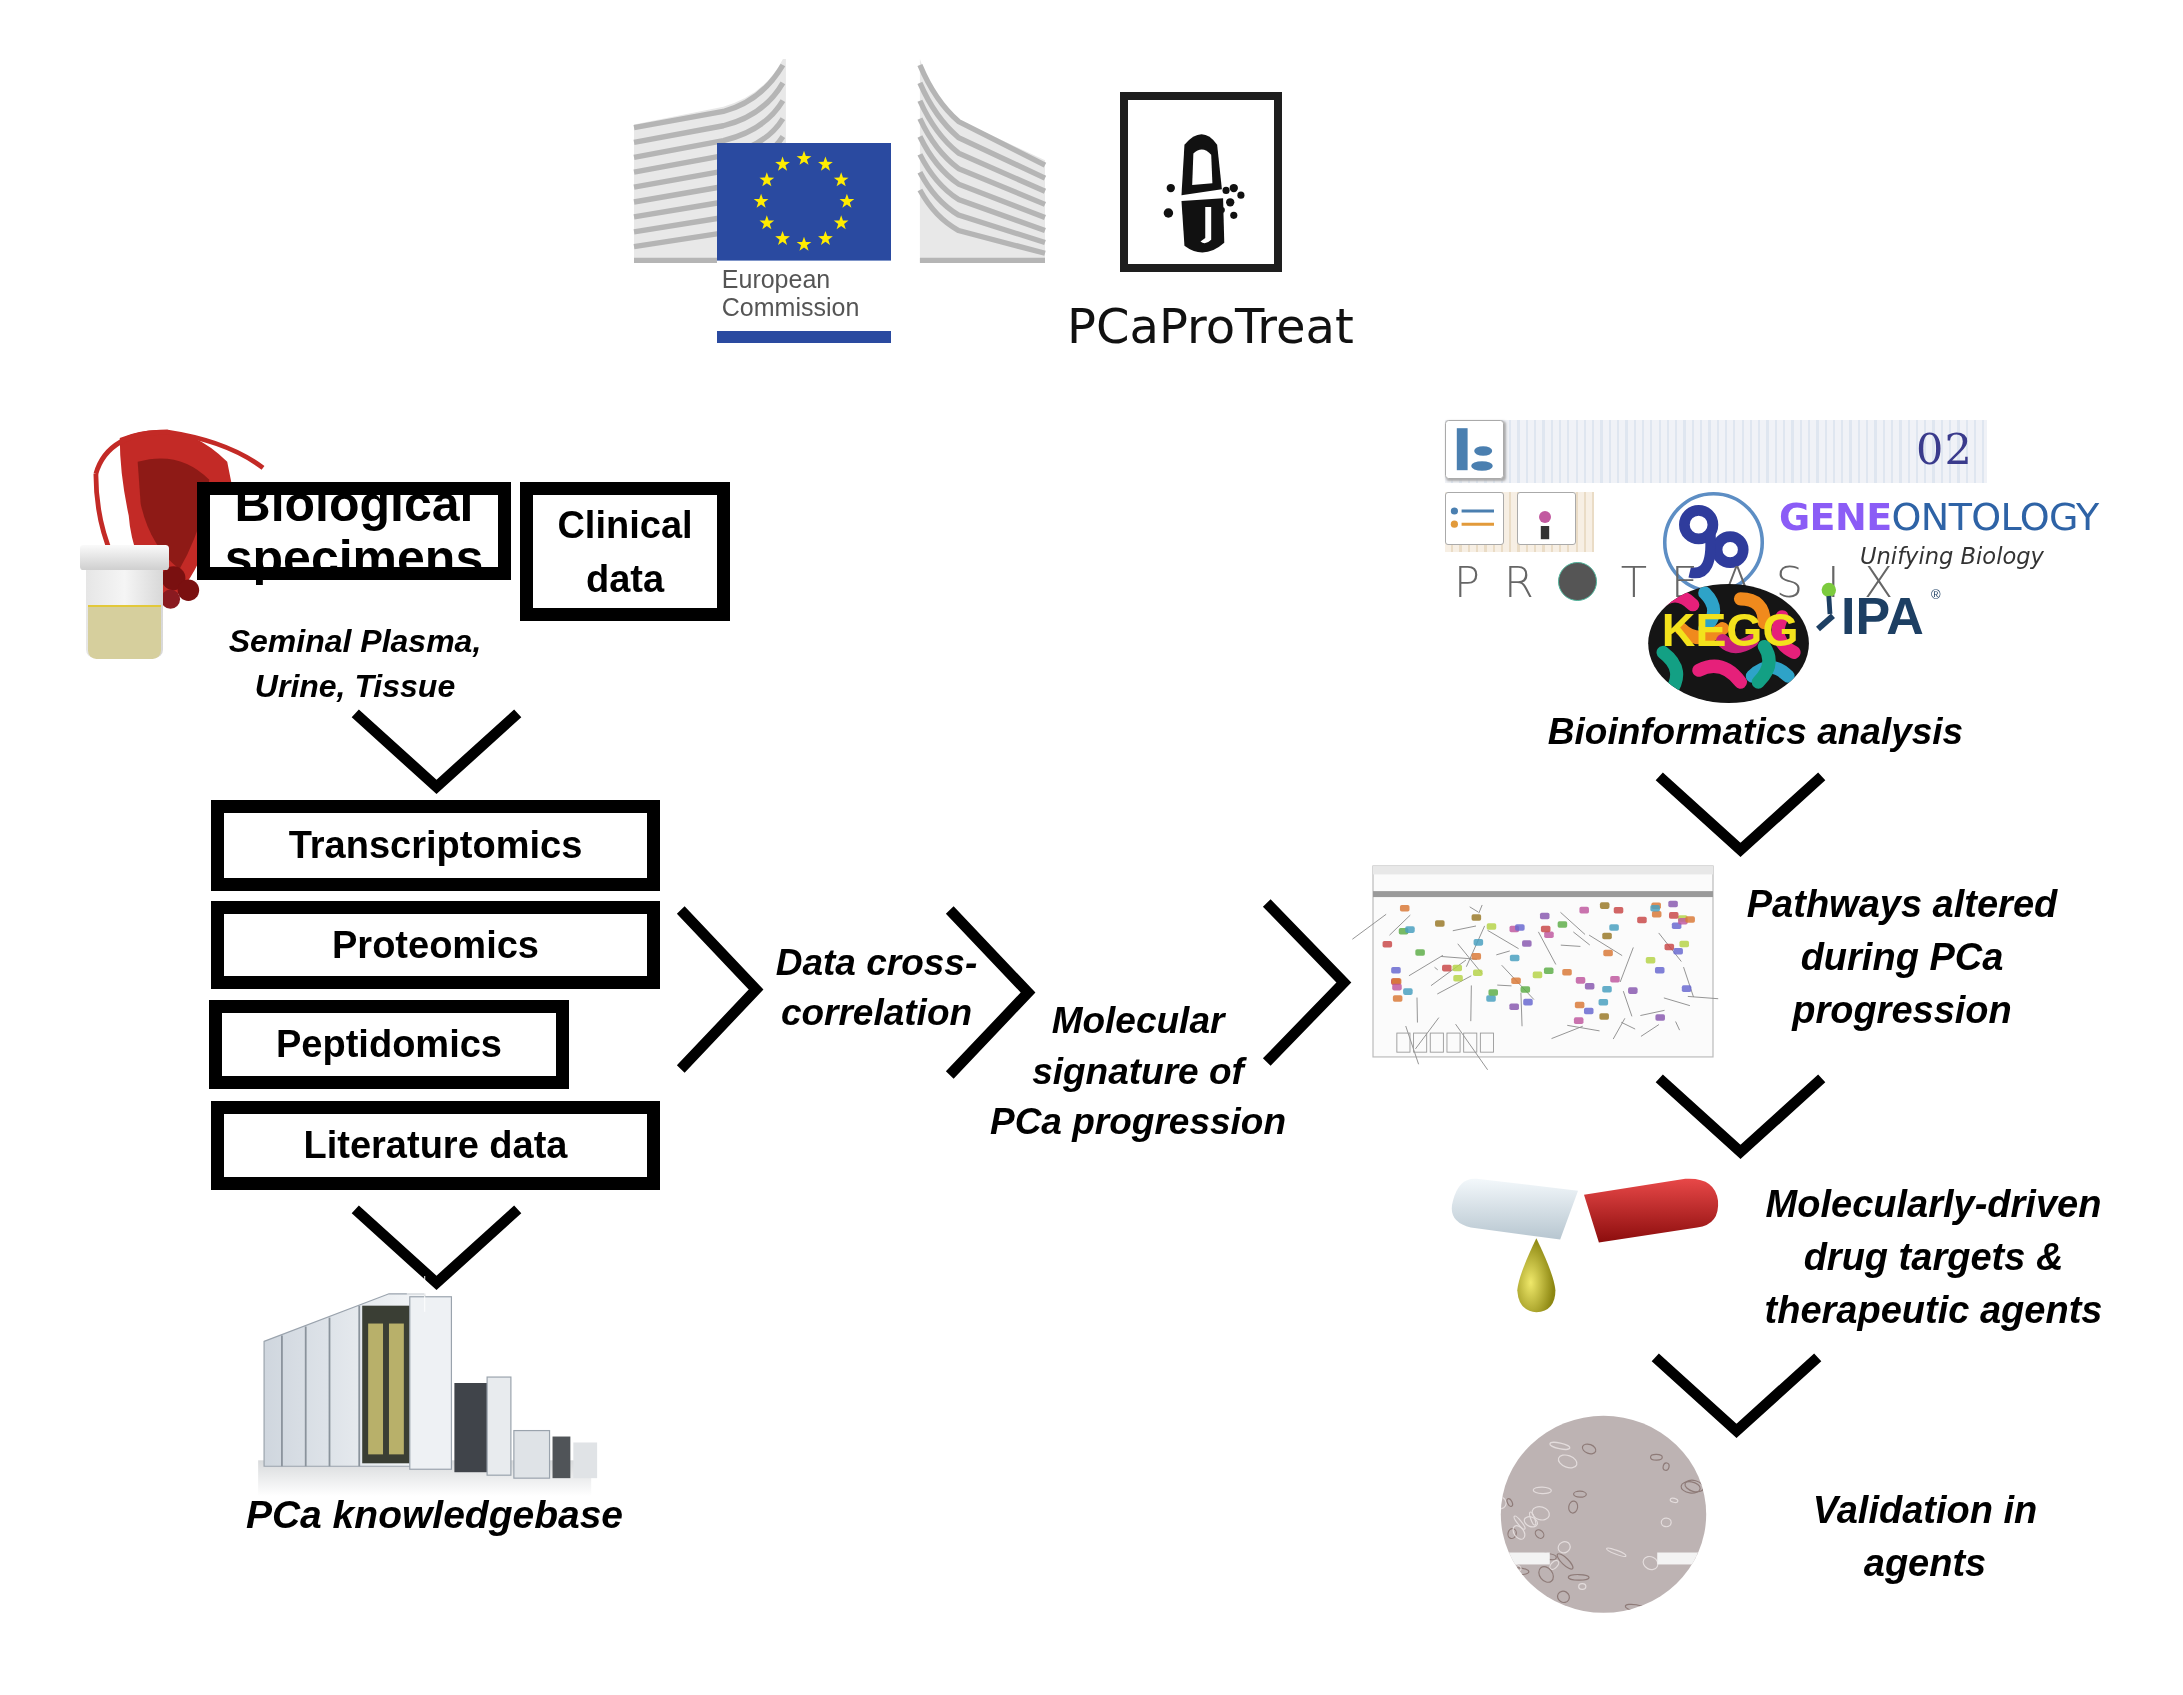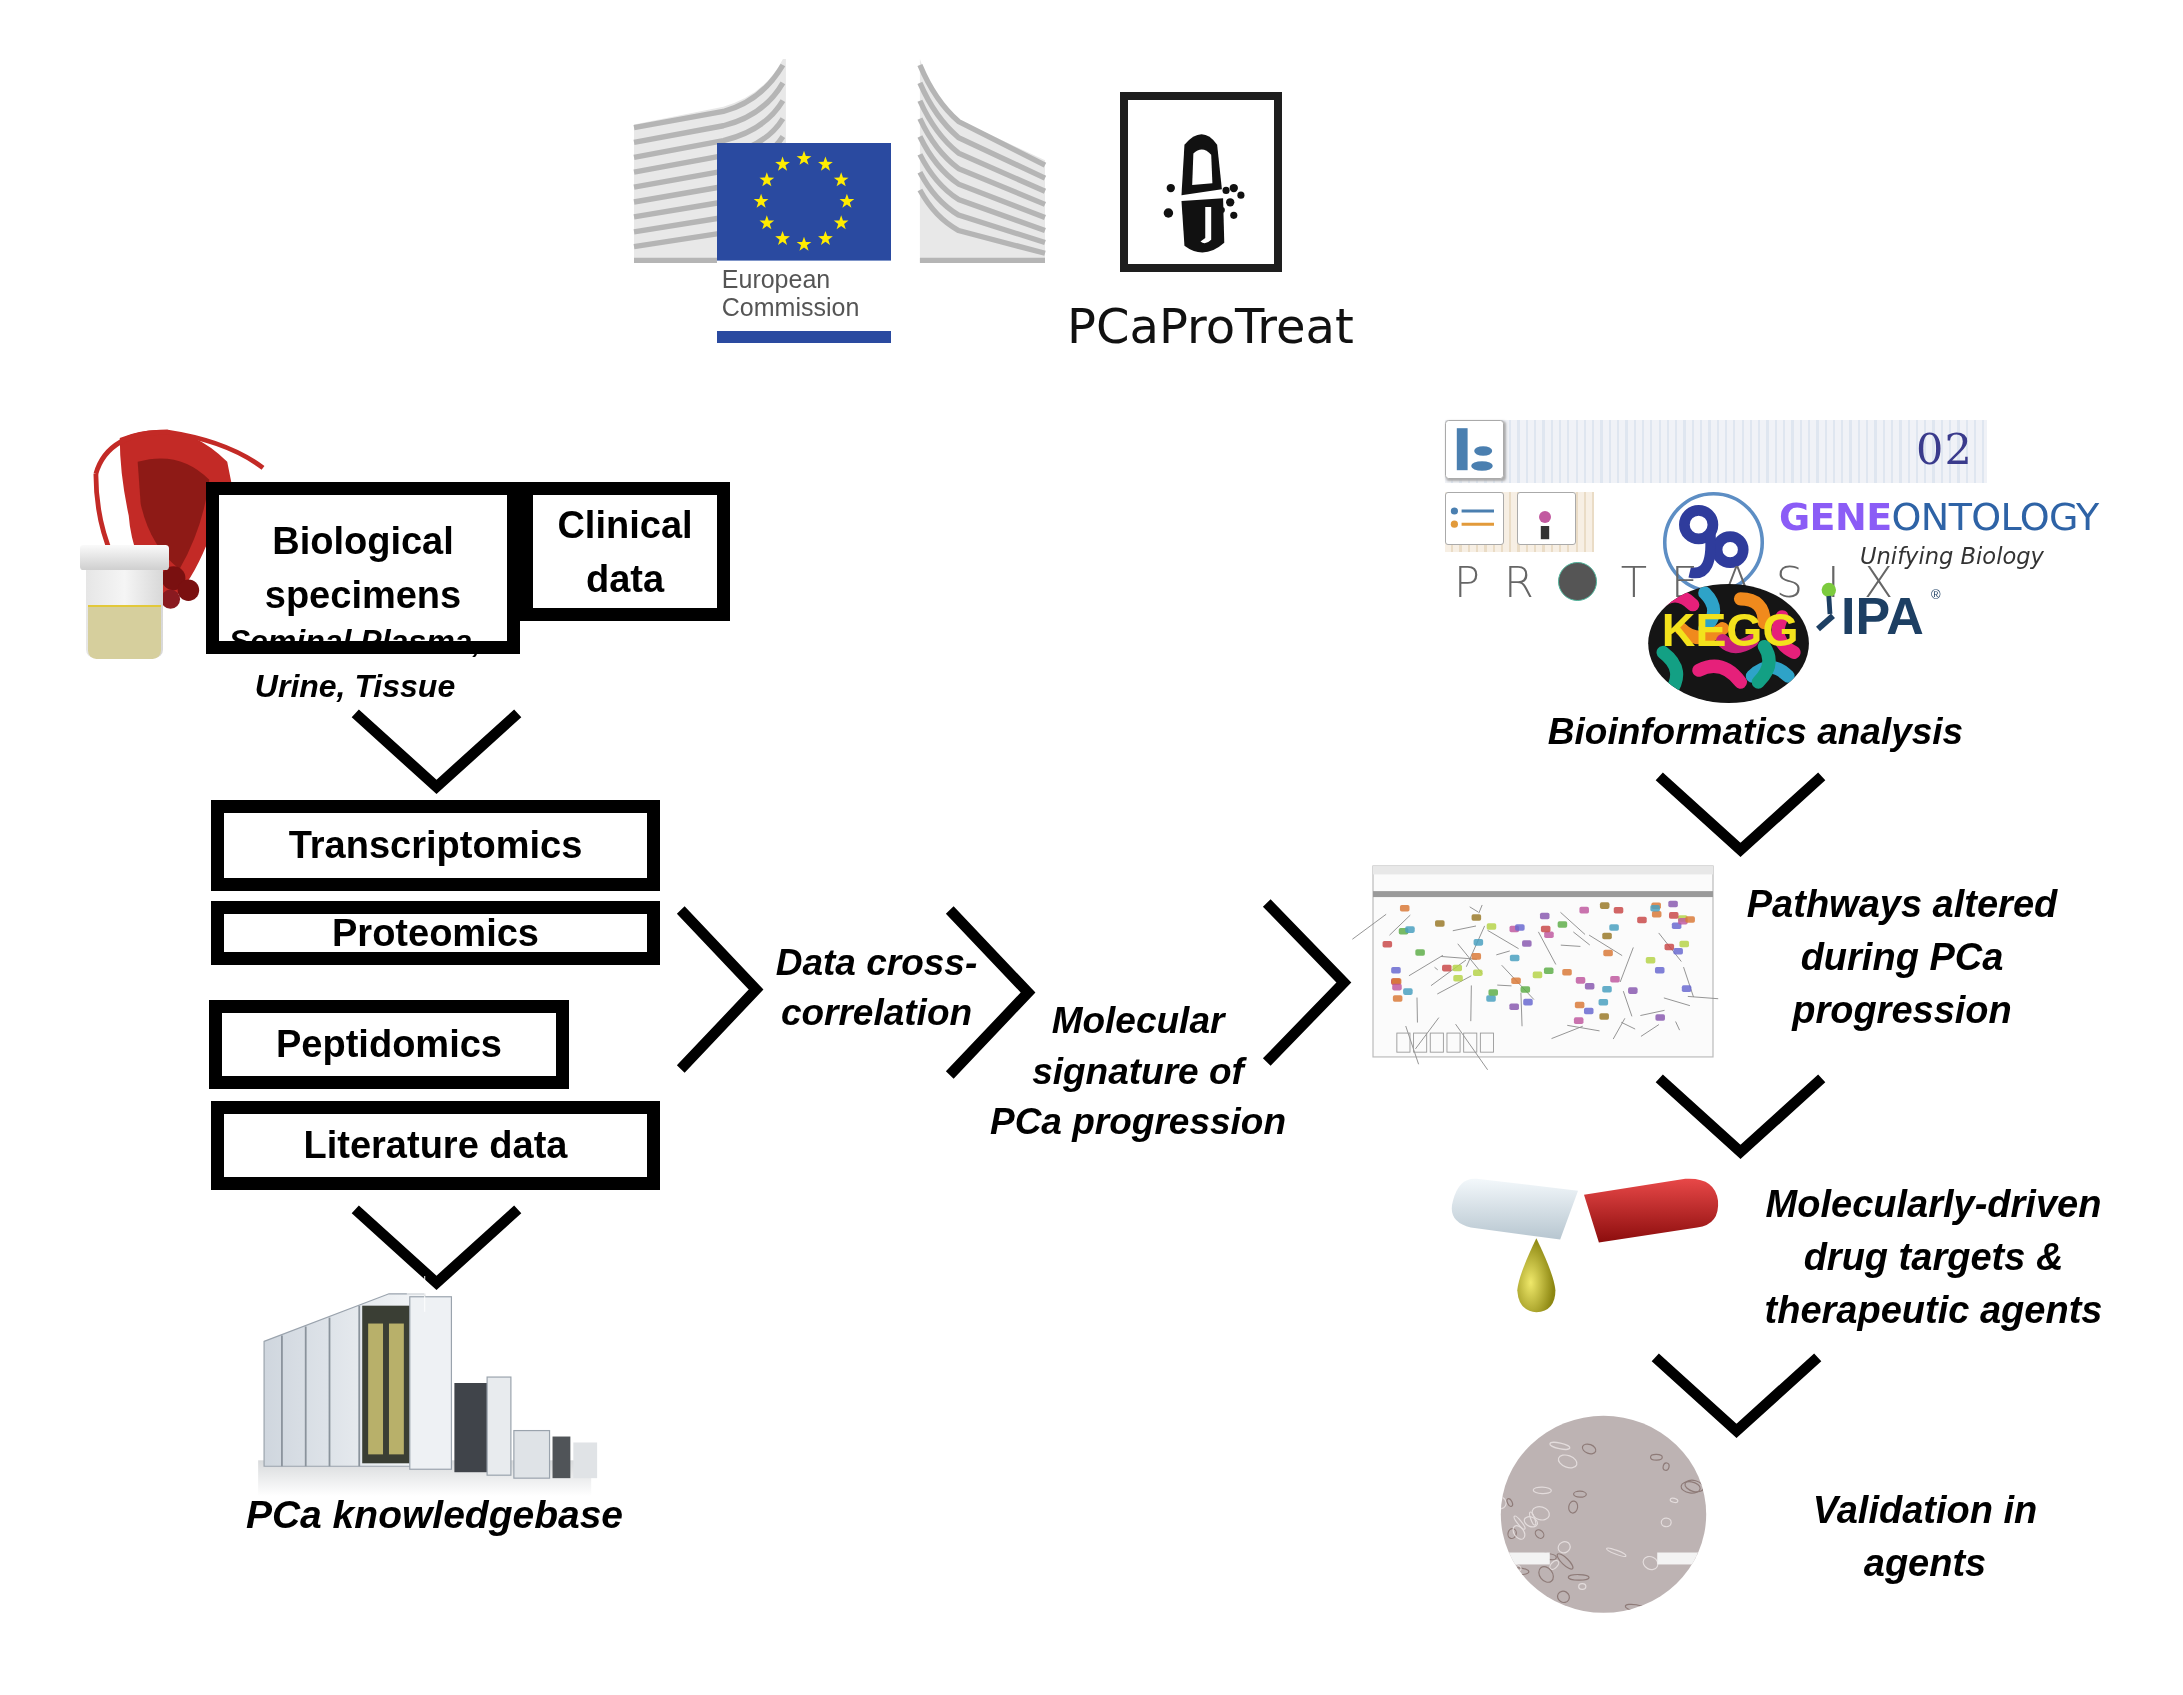--- a/index.html
+++ b/index.html
@@ -96,21 +96,21 @@
   <circle cx="195" cy="275" r="18" fill="#7a1010"></circle>
   <circle cx="165" cy="290" r="16" fill="#8a1a20"></circle>
   <ellipse cx="275" cy="200" rx="18" ry="30" fill="#e88080"></ellipse>
 </svg>
 <div class="abs" style="left:80px;top:545px;width:89px;height:113px;">
   <div style="position:absolute;left:0;top:0;width:89px;height:25px;background:linear-gradient(#fafafa,#cfcfcf);border-radius:3.6px;"></div>
   <div style="position:absolute;left:6px;top:25px;width:77px;height:88px;background:linear-gradient(to right,#e6e6e6,#f5f5f5,#d8d8d8);border-radius:0 0 8.3px 8.3px;"></div>
   <div style="position:absolute;left:8.3px;top:60px;width:73px;height:52px;background:#d6cf9d;border-radius:0 0 8.3px 8.3px;border-top:2.4px solid #e2c83a;"></div>
 </div>
 
-<div class="box" style="left:206px;top:482px;width:314px;height:172px;font-size:38px;line-height:54px;">
+<div class="box" style="left:197px;top:482px;width:314px;height:98px;font-size:50px;line-height:54px;">
   <div>
     <span>Biological</span>
     <span>specimens</span>
   </div>
 </div>
 <div class="box" style="left:520px;top:482px;width:210px;height:139px;font-size:38px;line-height:54px;">
   <div>
     <span>Clinical</span>
     <span>data</span>
   </div>
@@ -118,21 +118,21 @@
 <div class="lbl" style="left:197px;top:623px;width:316px;font-size:32px;">Seminal Plasma,</div>
 <div class="lbl" style="left:197px;top:668px;width:316px;font-size:32px;">Urine, Tissue</div>
 
 <svg width="173" height="83" style="left:350px;top:711px;" viewBox="0 0 290 140">
   <polyline points="8,4 145,128 282,4" fill="none" stroke="#000" stroke-width="18"></polyline>
 </svg>
 
 <div class="box" style="left:211px;top:800px;width:449px;height:91px;font-size:38px;">
   <span>Transcriptomics</span>
 </div>
-<div class="box" style="left:211px;top:901px;width:449px;height:64px;font-size:38px;">
+<div class="box" style="left:211px;top:901px;width:449px;height:88px;font-size:38px;">
   <span>Proteomics</span>
 </div>
 <div class="box" style="left:209px;top:1000px;width:360px;height:89px;font-size:38px;">
   <span>Peptidomics</span>
 </div>
 <div class="box" style="left:211px;top:1101px;width:449px;height:89px;font-size:38px;">
   <span>Literature data</span>
 </div>
 
 <svg width="173" height="83" style="left:350px;top:1207px;" viewBox="0 0 290 140">

